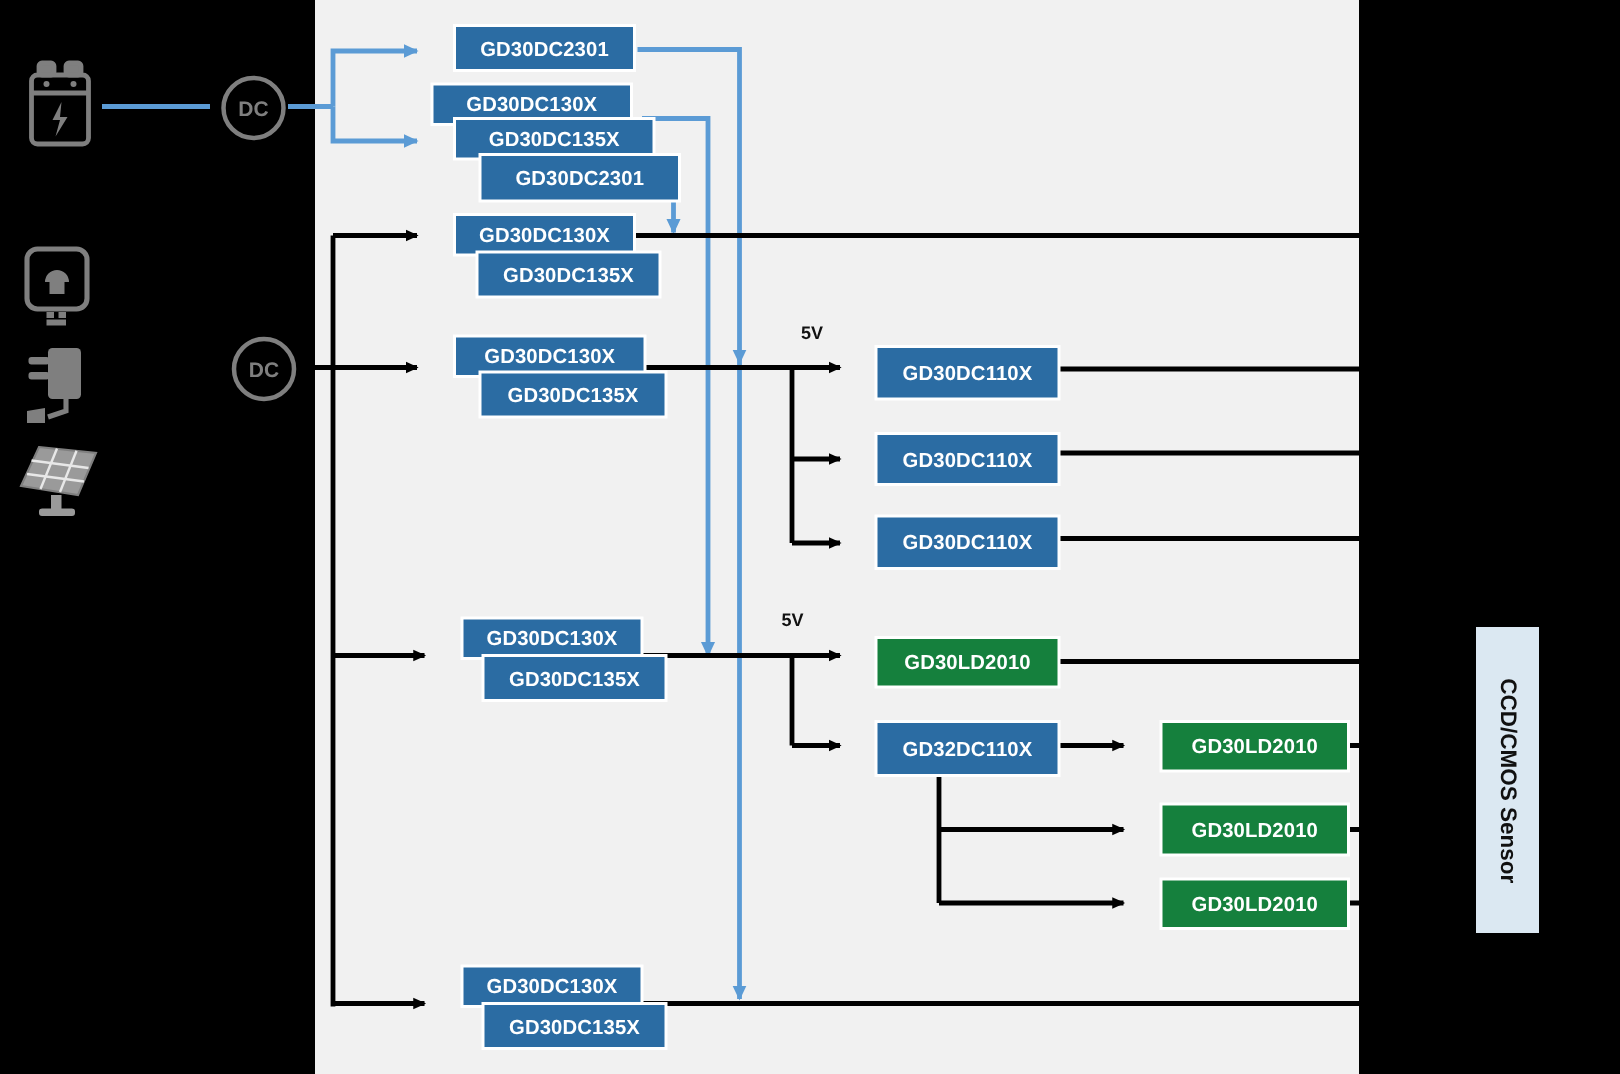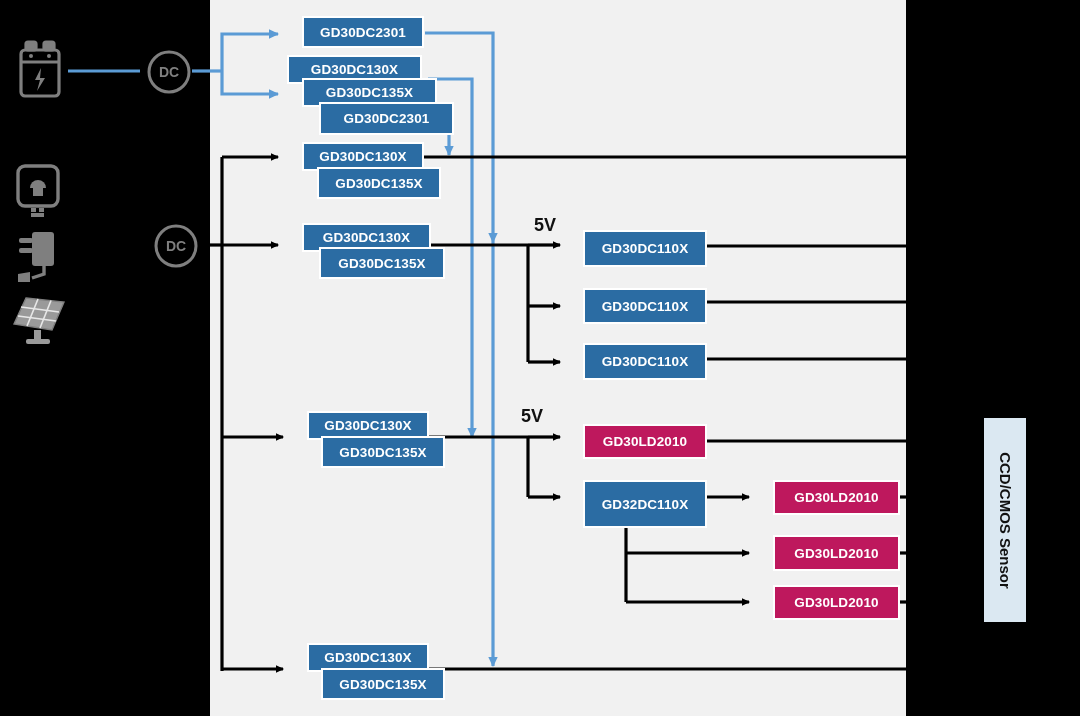--- a/index.html
+++ b/index.html
@@ -12,30 +12,30 @@
   .panel{position:absolute;left:210px;top:0;width:696px;height:716px;background:#f1f1f1;}
 
   
   svg.wires{position:absolute;left:0;top:0;width:1080px;height:716px;overflow:visible;}
 
   
   .blk{position:absolute;display:flex;align-items:center;justify-content:center;
        color:#ffffff;font-weight:bold;font-size:13.5px;letter-spacing:.1px;
        box-shadow:0 0 0 2px #ffffff; box-sizing:border-box; white-space:nowrap;margin-left:19px;}
   .blue{background:#2b6ca3;}
-  .green{background:#be185d;}
+  .green{background:#15803d;}
 
   
   .sensor{position:absolute;left:984px;top:418px;width:42px;height:204px;
           background:#dbe8f2;display:flex;align-items:center;justify-content:center;}
   .sensor span{display:block;transform:rotate(90deg);white-space:nowrap;
                font-weight:bold;font-size:15px;color:#111;}
 
   
-  .vlabel{position:absolute;color:#111;font-weight:bold;font-size:18px;}
+  .vlabel{position:absolute;color:#111;font-weight:bold;font-size:12px;}
 
   
   .icon{position:absolute;}
 </style>
 </head>
 <body>
 
 <div id="root">
 
   <div class="panel"></div>
@@ -173,21 +173,21 @@
       <div class="blk blue" style="left: 285px; top: 144px; width: 118px; height: 25px; z-index: 14;">GD30DC130X</div>
       <div class="blk blue" style="left: 300px; top: 169px; width: 120px; height: 28px; z-index: 15;">GD30DC135X</div>
       <div class="blk blue" style="left: 285px; top: 225px; width: 125px; height: 25px; z-index: 16;">GD30DC130X</div>
       <div class="blk blue" style="left: 302px; top: 249px; width: 122px; height: 28px; z-index: 17;">GD30DC135X</div>
       <div class="blk blue" style="left: 566px; top: 232px; width: 120px; height: 33px; z-index: 18;">GD30DC110X</div>
       <div class="blk blue" style="left: 566px; top: 290px; width: 120px; height: 32px; z-index: 19;">GD30DC110X</div>
       <div class="blk blue" style="left: 566px; top: 345px; width: 120px; height: 33px; z-index: 20;">GD30DC110X</div>
       <div class="blk blue" style="left: 290px; top: 413px; width: 118px; height: 25px; z-index: 21;">GD30DC130X</div>
       <div class="blk blue" style="left: 304px; top: 438px; width: 120px; height: 28px; z-index: 22;">GD30DC135X</div>
       <div class="blk green" style="left: 566px; top: 426px; width: 120px; height: 31px; z-index: 23;">GD30LD2010</div>
-      <div class="blk blue" style="left: 566px; top: 482px; width: 120px; height: 44px; z-index: 24;">GD32DC110X</div>
+      <div class="blk blue" style="left: 566px; top: 482px; width: 120px; height: 34px; z-index: 24;">GD32DC110X</div>
       <div class="blk green" style="left: 756px; top: 482px; width: 123px; height: 31px; z-index: 25;">GD30LD2010</div>
       <div class="blk green" style="left: 756px; top: 537px; width: 123px; height: 32px; z-index: 26;">GD30LD2010</div>
       <div class="blk green" style="left: 756px; top: 587px; width: 123px; height: 31px; z-index: 27;">GD30LD2010</div>
       <div class="blk blue" style="left: 290px; top: 645px; width: 118px; height: 25px; z-index: 28;">GD30DC130X</div>
       <div class="blk blue" style="left: 304px; top: 670px; width: 120px; height: 28px; z-index: 29;">GD30DC135X</div>
     </div>
 
   <div class="sensor">
     <span>CCD/CMOS Sensor</span>
   </div>

